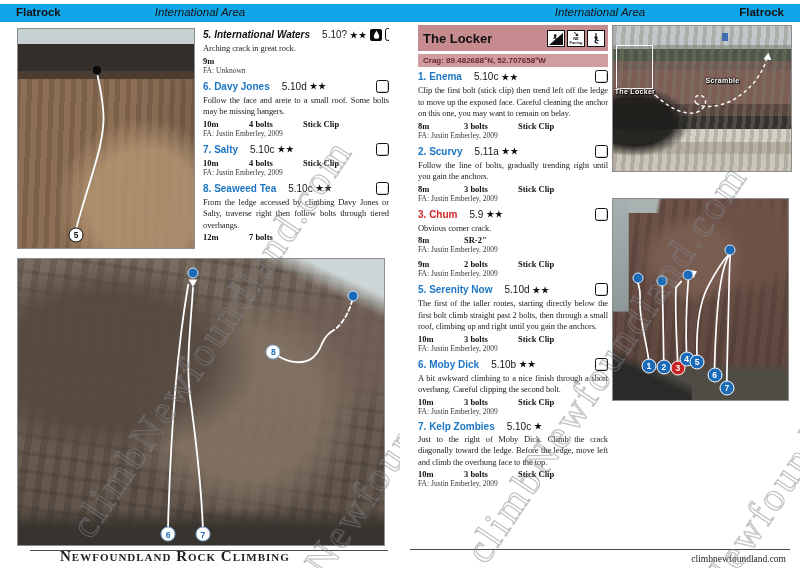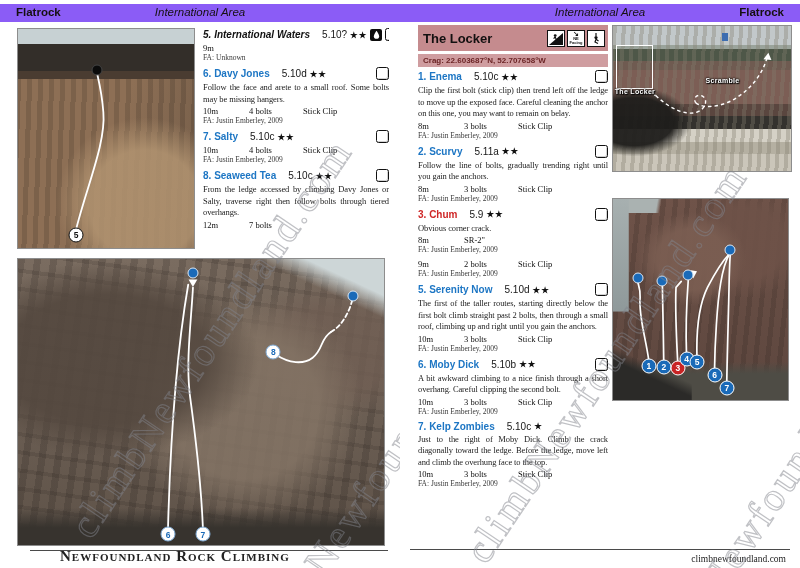--- a/index.html
+++ b/index.html
@@ -3,21 +3,21 @@
 <meta charset="utf-8">
 <style>
   html,body{margin:0;padding:0;background:#ffffff;}
   body{width:800px;height:568px;overflow:hidden;font-family:"Liberation Sans",sans-serif;}
   .spread{position:relative;width:800px;height:568px;background:#fff;}
   .page{position:absolute;top:0;width:400px;height:568px;overflow:hidden;}
   .page-left{left:0;}
   .page-right{left:400px;}
 
   
-  .hdr{position:absolute;top:4px;left:0;right:0;height:18px;background:#8b5cf6;color:#161011;font-size:11.5px;}
+  .hdr{position:absolute;top:4px;left:0;right:0;height:18px;background:#0ea5e9;color:#161011;font-size:11.5px;}
   .hdr .h-left{position:absolute;left:16px;top:2px;font-weight:bold;}
   .hdr .h-center{position:absolute;left:50%;top:2px;transform:translateX(-50%);font-style:italic;}
   .hdr .h-right{position:absolute;right:16px;top:2px;font-weight:bold;}
 
   
   .crag-hdr{position:absolute;left:18px;top:25px;width:190px;height:26px;background:#c58b8e;display:flex;align-items:center;padding:0 3px 0 5px;box-sizing:border-box;}
   .crag-hdr .t{font-size:13px;font-weight:bold;color:#131010;flex:1;}
   .crag-icons{display:flex;gap:2px;}
   .ci{width:18px;height:17px;background:#fff;border:1.6px solid #111;box-sizing:border-box;display:flex;align-items:center;justify-content:center;overflow:hidden;}
   .ci .ne-wrap{display:flex;flex-direction:column;align-items:center;line-height:1;}
@@ -33,21 +33,21 @@
   .rt-title{display:flex;align-items:center;font-size:10px;font-weight:bold;white-space:nowrap;margin-bottom:2px;}
   .rt-name{color:#1d76c4;}
   .rt-name.red{color:#cf2727;}
   .rt-name.trad{color:#111;font-style:italic;}
   .rt-grade{font-weight:normal;color:#161616;margin-left:12px;}
   .rt-stars{color:#111;font-size:8.5px;letter-spacing:1px;margin-left:3px;}
   .rt-spacer{flex:1;}
   .cbx{width:11px;height:11px;border:1.6px solid #111;border-radius:2.5px;background:#fff;box-shadow:inset -1px -1px 0 rgba(0,0,0,.18);flex:0 0 auto;margin-left:3px;}
   .drop-icon{width:12px;height:12px;background:#0c0c0c;border-radius:2px;display:flex;align-items:center;justify-content:center;flex:0 0 auto;margin-left:3px;}
   .rt-desc{font-family:"Liberation Serif",serif;font-size:8.5px;line-height:11.5px;letter-spacing:-0.1px;color:#1c1c1c;text-align:justify;}
-  .rt-stats{font-family:"Liberation Serif",serif;font-size:8.5px;font-weight:normal;color:#111;display:flex;margin-top:1px;}
+  .rt-stats{font-family:"Liberation Serif",serif;font-size:8.5px;font-weight:bold;color:#111;display:flex;margin-top:1px;}
   .rt-stats .s1{width:46px;}
   .rt-stats .s2{width:54px;}
   .rt-fa{font-family:"Liberation Serif",serif;font-size:7.5px;color:#3a3a3a;}
 
   
   .ph{position:absolute;border:1px solid #8d8d8d;box-sizing:border-box;overflow:hidden;}
   .ph svg.lines{position:absolute;left:0;top:0;width:100%;height:100%;}
   .ph-tl{left:17px;top:28px;width:178px;height:221px;
     background:
       linear-gradient(to bottom,#c7d1d3 0 7%,#332e29 7% 19%,#4a3c31 19% 23%,rgba(0,0,0,0) 23%),
@@ -129,20 +129,21 @@
           <span class="rt-grade">5.10?</span>
           <span class="rt-stars">★★</span>
           <span class="rt-spacer"></span>
           <span class="drop-icon">
             <svg width="9" height="9" viewBox="0 0 12 12">
                 <path d="M6 1 C6 1 2.5 6 2.5 8.2 A3.5 3.5 0 0 0 9.5 8.2 C9.5 6 6 1 6 1 Z" fill="#fff"></path>
               </svg>
           </span>
           <span class="cbx"></span>
         </div>
+        <div class="rt-desc">Arching crack in great rock.</div>
         <div class="rt-stats">
           <span class="s1">9m</span>
           <span class="s2"></span>
           <span class="s3"></span>
         </div>
         <div class="rt-fa">FA: Unknown</div>
       </div>
 
       <div class="route">
         <div class="rt-title">
@@ -241,21 +242,21 @@
         </span>
         <span class="ci">
           <svg width="14" height="13" viewBox="0 0 14 13">
             <path d="M7 1 L7 4" stroke="#111" stroke-width="1.2"></path>
             <circle cx="7" cy="5.6" r="1.6" fill="#111"></circle>
             <path d="M7 7.2 L6 10 L9 11.5 M7 7.2 L9.5 9" stroke="#111" stroke-width="1.2" fill="none"></path>
           </svg>
         </span>
       </span>
     </div>
-    <div class="crag-sub">Crag: 22.603687°N, 52.707658°W</div>
+    <div class="crag-sub">Crag: 89.482688°N, 52.707658°W</div>
 
     <div class="col col-right">
       <div class="route">
         <div class="rt-title">
           <span class="rt-name"><span>1.</span>&nbsp;<span>Enema</span></span>
           <span class="rt-grade">5.10c</span>
           <span class="rt-stars">★★</span>
           <span class="rt-spacer"></span>
           <span class="cbx"></span>
         </div>

